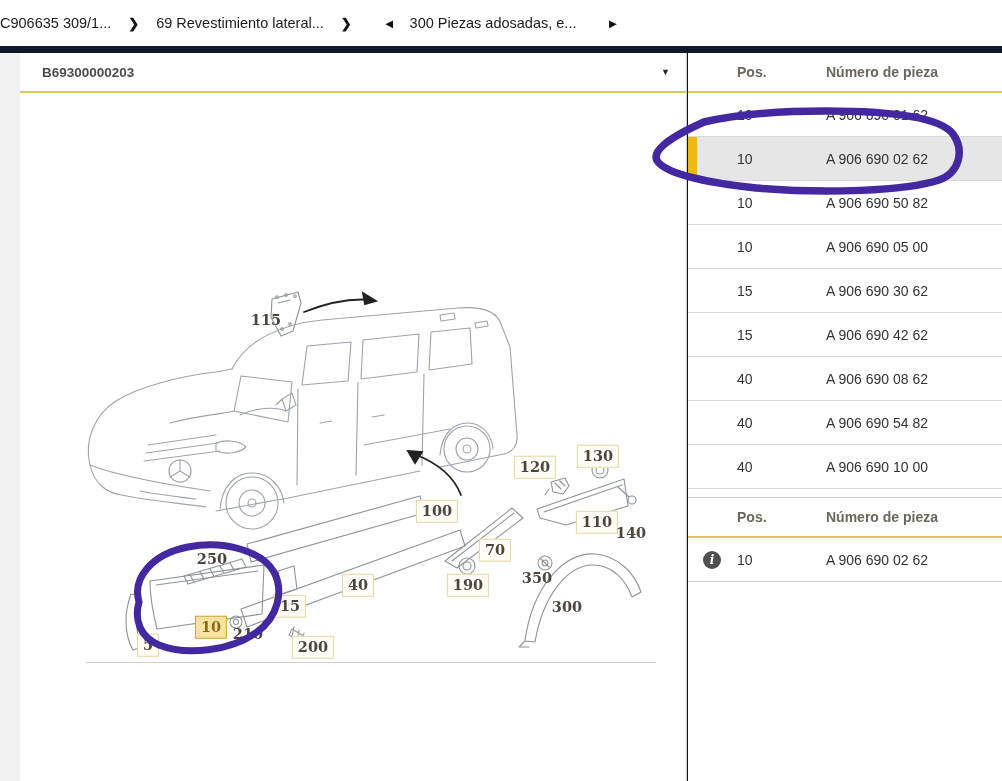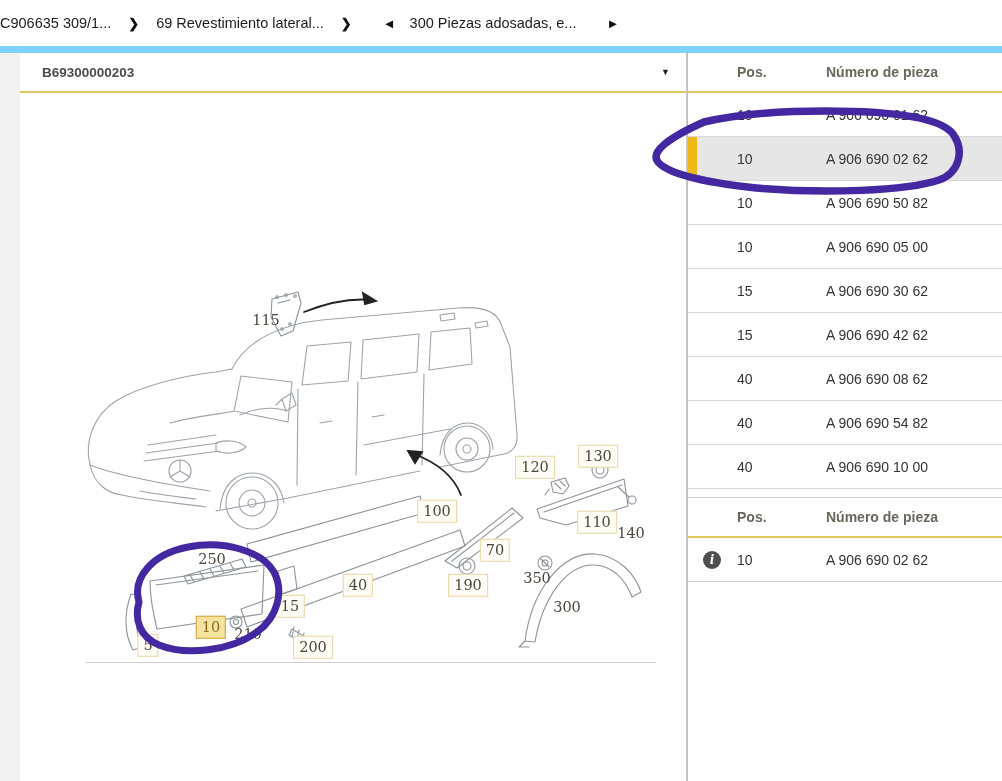--- a/index.html
+++ b/index.html
@@ -9,34 +9,34 @@
   *{box-sizing:border-box;margin:0;padding:0;}
   body{width:1002px;height:781px;position:relative;background:#fff;overflow:hidden;
        font-family:"Liberation Sans",sans-serif;color:#333;}
   
   .topbar{height:46px;display:flex;align-items:center;background:#fff;font-size:14.5px;color:#1c1c1c;}
   .crumb{cursor:pointer;white-space:nowrap;}
   .chev{font-size:13px;font-weight:bold;color:#111;margin:0 17px;}
   .tri{font-size:13px;color:#111;margin:0 14px;cursor:pointer;}
   .tri.next{margin-left:30px;}
   
-  .content{position:absolute;top:46px;left:0;right:0;bottom:0;background:#7dd3fc;}
+  .content{position:absolute;top:46px;left:0;right:0;bottom:0;background:#0f172a;}
   .left-strip{position:absolute;left:0;top:7px;bottom:0;width:20px;background:#f2f2f2;}
   .vdivider{position:absolute;left:686px;top:7px;bottom:0;width:1px;background:#c9c9c9;}
   
   .diagram-panel{position:absolute;left:20px;top:7px;width:666px;bottom:0;background:#fff;}
   .diagram-header{height:40px;display:flex;align-items:center;justify-content:space-between;
                   padding:0 16px 0 22px;border-bottom:2px solid var(--accent);}
   .diagram-title{font-size:13.5px;font-weight:bold;color:#4c4c4c;}
   .dd-caret{font-size:9px;color:#222;cursor:pointer;}
   .canvas{position:absolute;left:0;top:40px;width:666px;height:648px;}
   .canvas svg{position:absolute;left:0;top:0;}
   .baseline{position:absolute;left:66px;top:569px;width:570px;height:1px;background:#cfcfcf;}
   .callout{position:absolute;transform:translate(-50%,-50%);font-family:"DejaVu Serif",serif;
-           font-size:14.5px;color:#4c463c;white-space:nowrap;line-height:1;padding:3px 5px;cursor:pointer;}
+           font-size:14.5px;color:#4c463c;white-space:nowrap;line-height:1;padding:3px 5px;cursor:pointer;font-weight:bold;}
   .callout.boxed{background:#fffdf6;border:1px solid var(--callout-border);}
   .callout.selected{background:var(--callout-hl);border:1px solid #cfa43b;color:#8a6c1e;}
   
   .table-panel{position:absolute;left:688px;top:7px;right:0;bottom:0;background:#fff;font-size:14px;}
   .thead{display:flex;height:40px;align-items:center;border-bottom:2px solid var(--accent);
          color:#6c675c;font-weight:bold;}
   .col-pos{margin-left:49px;width:89px;}
   .col-part{width:165px;}
   .trow{display:flex;height:44px;align-items:center;border-bottom:1px solid var(--line);
         position:relative;background:#fff;cursor:pointer;}

